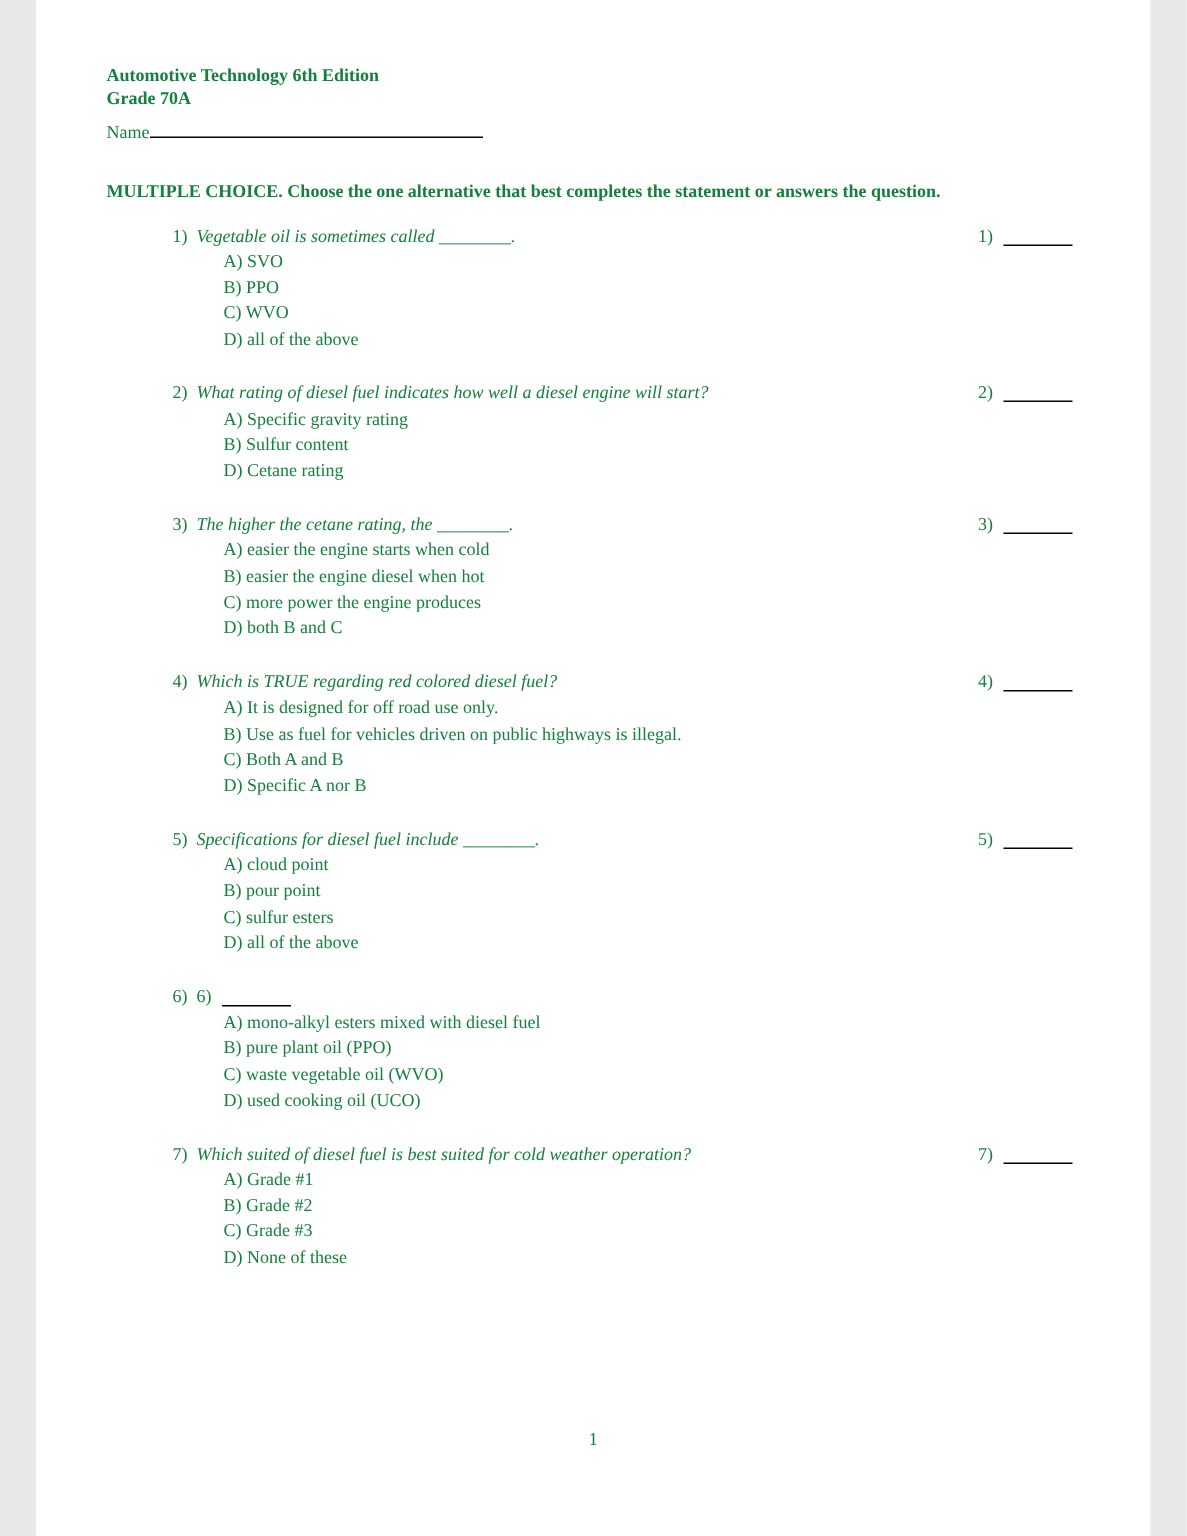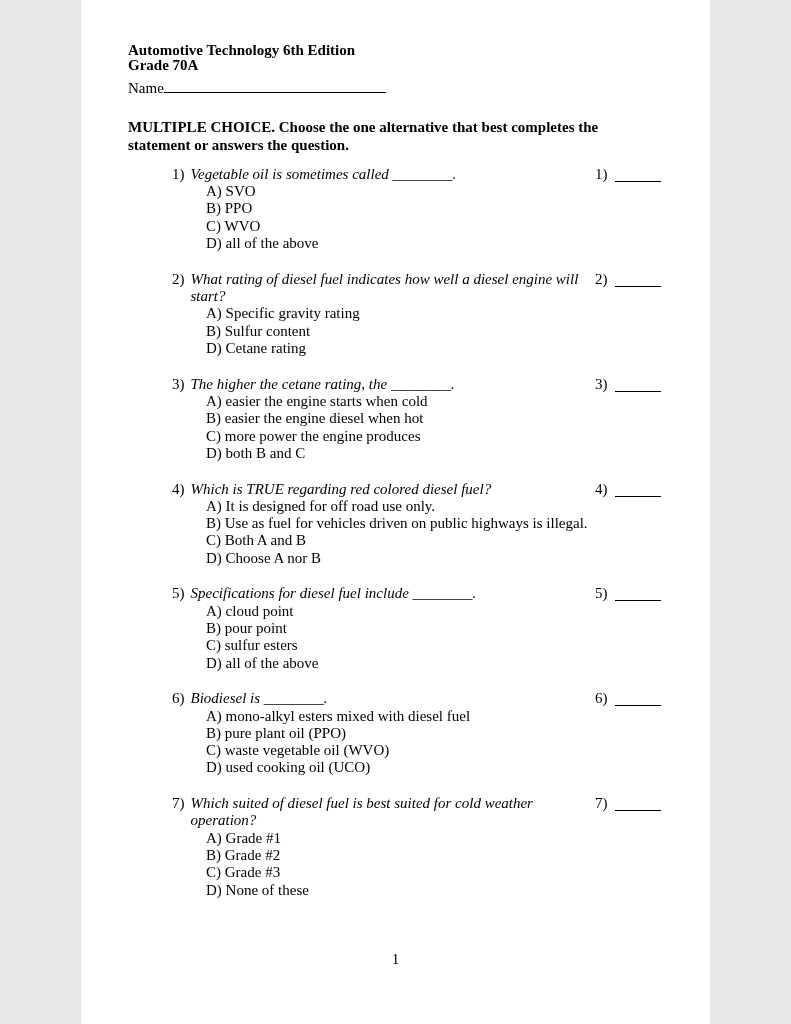--- a/index.html
+++ b/index.html
@@ -2,28 +2,28 @@
 <html><head>
 <meta charset="utf-8">
 <style>
   * { box-sizing: border-box; }
   html, body {
     margin: 0;
     padding: 0;
     background: #e8e8e8;
   }
   .page {
-    width: 629px;
+    width: 743px;
     height: 1024px;
     margin: 0 auto;
     position: relative;
     background: #ffffff;
-    color: #000000;
+    color: #15803d;
     font-family: "Liberation Serif", "DejaVu Serif", serif;
-    font-size: 15px;
+    font-size: 12px;
     line-height: 17.3px;
     overflow: hidden;
   }
   .content {
     position: absolute;
     left: 47px;
     right: 46px;
     top: 43px;
   }
   .header-line {
@@ -164,21 +164,21 @@
           <span class="q-text">Which is TRUE regarding red colored diesel fuel?</span>
           <span class="q-answer">
             <span>4)</span>
             <span class="blank"></span>
           </span>
         </div>
         <div class="choices">
           <div class="choice">A) It is designed for off road use only.</div>
           <div class="choice">B) Use as fuel for vehicles driven on public highways is illegal.</div>
           <div class="choice">C) Both A and B</div>
-          <div class="choice">D) Choose A nor B</div>
+          <div class="choice">D) Specific A nor B</div>
         </div>
       </section>
 
       <section class="question">
         <div class="q-row">
           <span class="q-num">5)</span>
           <span class="q-text">Specifications for diesel fuel include ________.</span>
           <span class="q-answer">
             <span>5)</span>
             <span class="blank"></span>
@@ -188,21 +188,20 @@
           <div class="choice">A) cloud point</div>
           <div class="choice">B) pour point</div>
           <div class="choice">C) sulfur esters</div>
           <div class="choice">D) all of the above</div>
         </div>
       </section>
 
       <section class="question">
         <div class="q-row">
           <span class="q-num">6)</span>
-          <span class="q-text">Biodiesel is ________.</span>
           <span class="q-answer">
             <span>6)</span>
             <span class="blank"></span>
           </span>
         </div>
         <div class="choices">
           <div class="choice">A) mono-alkyl esters mixed with diesel fuel</div>
           <div class="choice">B) pure plant oil (PPO)</div>
           <div class="choice">C) waste vegetable oil (WVO)</div>
           <div class="choice">D) used cooking oil (UCO)</div>

